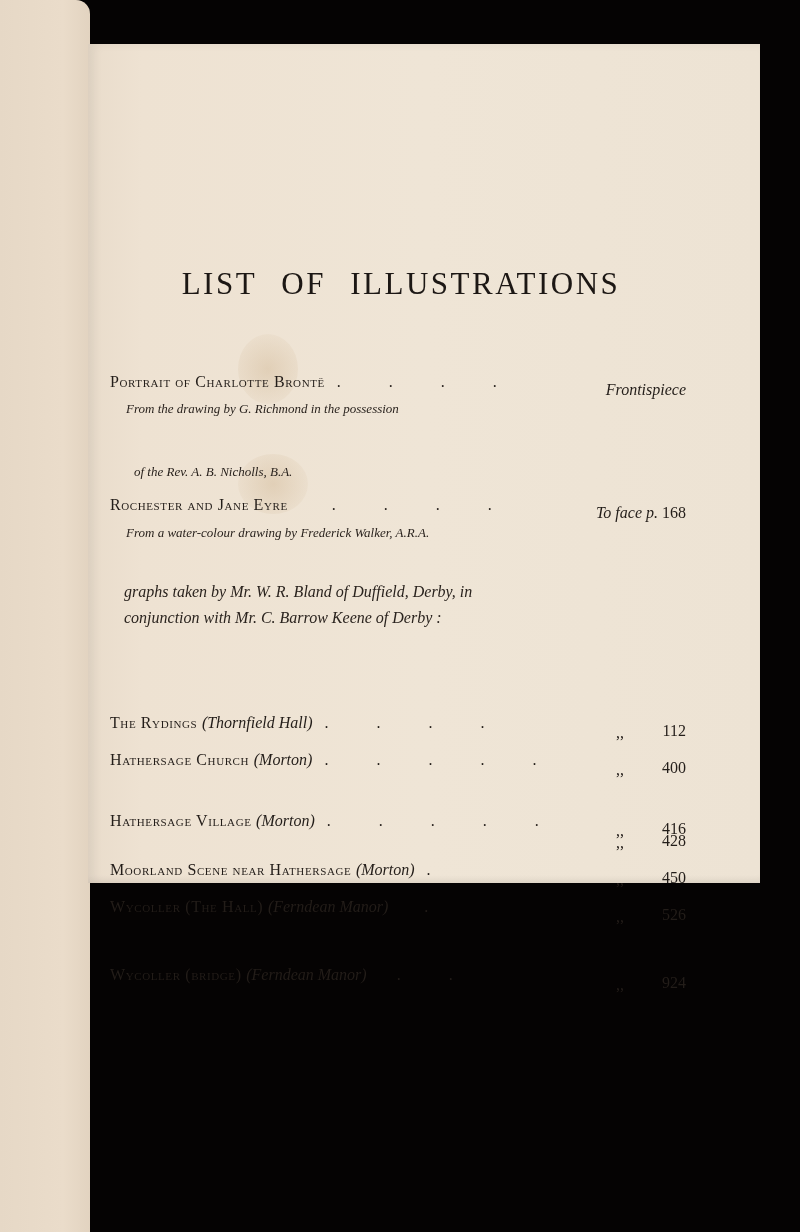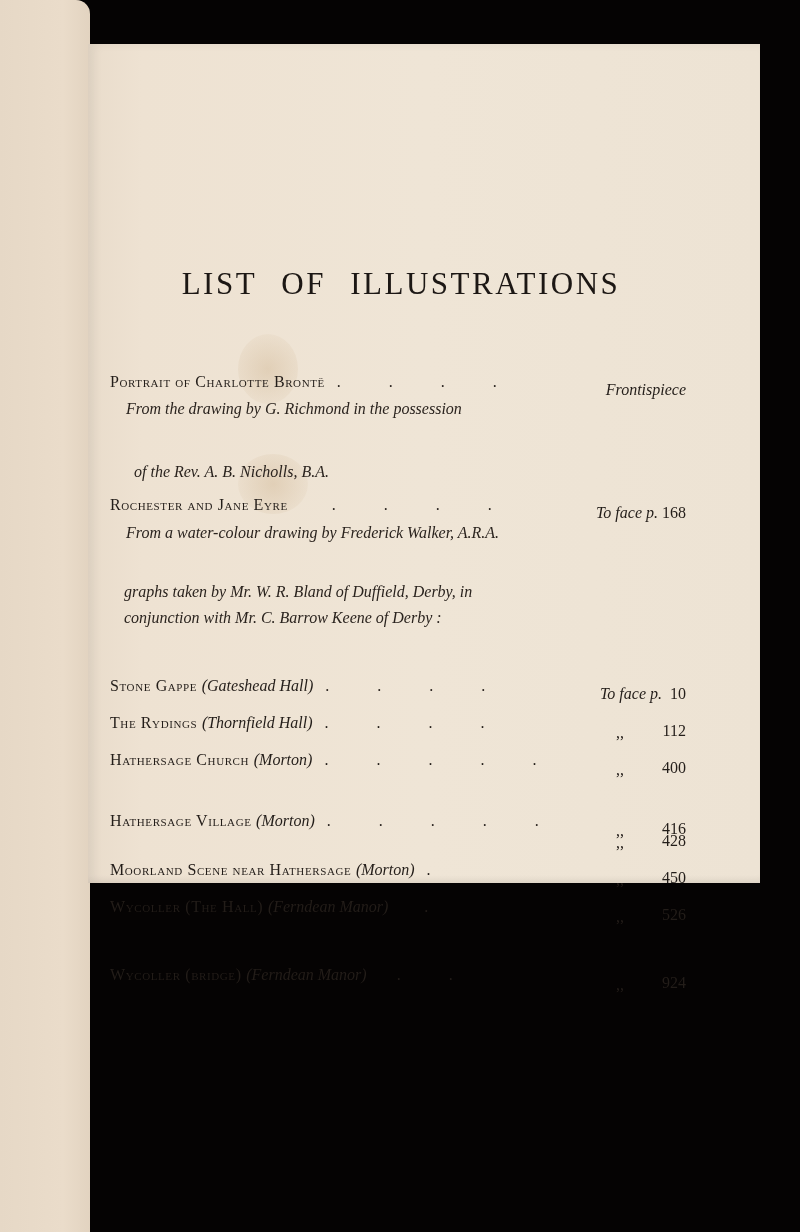--- a/index.html
+++ b/index.html
@@ -9,21 +9,21 @@
   .right-page .bottom-shadow{position:absolute;left:0;right:0;bottom:0;height:8px;background:linear-gradient(180deg,rgba(0,0,0,0),rgba(0,0,0,0.04));}
   .title{position:absolute;left:78px;top:222px;width:470px;text-align:center;font-family:"Liberation Serif",serif;font-size:31px;letter-spacing:2.5px;color:#1c1714;font-weight:normal;}
   .title .gap{display:inline-block;width:14px;}
   .entry{position:absolute;left:22px;width:576px;color:#231d19;font-family:"Liberation Serif",serif;font-size:16px;line-height:20px;}
   .entry .name{font-variant:small-caps;letter-spacing:0.6px;}
   .entry .name i{font-variant:normal;letter-spacing:0;}
   .entry .dots{letter-spacing:22px;margin-left:8px;}
   .entry .page{position:absolute;right:0;top:8px;font-style:italic;}
   .entry .page .num{font-style:normal;}
   .entry .page .ditto{position:absolute;right:62px;top:2px;font-style:normal;}
-  .note{position:absolute;left:38px;width:520px;font-style:italic;color:#2a231e;font-family:"Liberation Serif",serif;font-size:16px;line-height:18px;}
+  .note{position:absolute;left:38px;width:520px;font-style:italic;color:#2a231e;font-family:"Liberation Serif",serif;font-size:13px;line-height:18px;}
   .intro{position:absolute;left:22px;width:578px;font-style:italic;color:#2a231e;font-family:"Liberation Serif",serif;font-size:16px;line-height:26px;text-align:justify;}
   .intro .indent{padding-left:14px;}
   .stain{position:absolute;border-radius:50%;background:radial-gradient(circle,rgba(200,170,130,0.35),rgba(200,170,130,0));}
 </style>
 </head>
 <body>
 
 <div class="left-page"></div>
 
 <div class="right-page">
@@ -54,25 +54,20 @@
   </div>
   <div class="note" style="top:480px;">
     <div>From a water-colour drawing by Frederick Walker, A.R.A.</div>
   </div>
 
   <div class="intro" style="top:535px;">
     <div class="indent">graphs taken by Mr. W. R. Bland of Duffield, Derby, in</div>
     <div class="indent">conjunction with Mr. C. Barrow Keene of Derby :</div>
   </div>
 
-  <div class="entry" style="top:632px;">
-    <span class="name"><span>Stone Gappe</span> <i>(Gateshead Hall)</i></span>
-    <span class="dots">. . . .</span>
-    <span class="page"><span>To face p.</span>&nbsp; <span class="num">10</span></span>
-  </div>
 
   <div class="entry" style="top:669px;">
     <span class="name"><span>The Rydings</span> <i>(Thornfield Hall)</i></span>
     <span class="dots">. . . .</span>
     <span class="page"><span class="ditto">,,</span><span class="num">112</span></span>
   </div>
 
   <div class="entry" style="top:706px;">
     <span class="name"><span>Hathersage Church</span> <i>(Morton)</i></span>
     <span class="dots">. . . . .</span>

